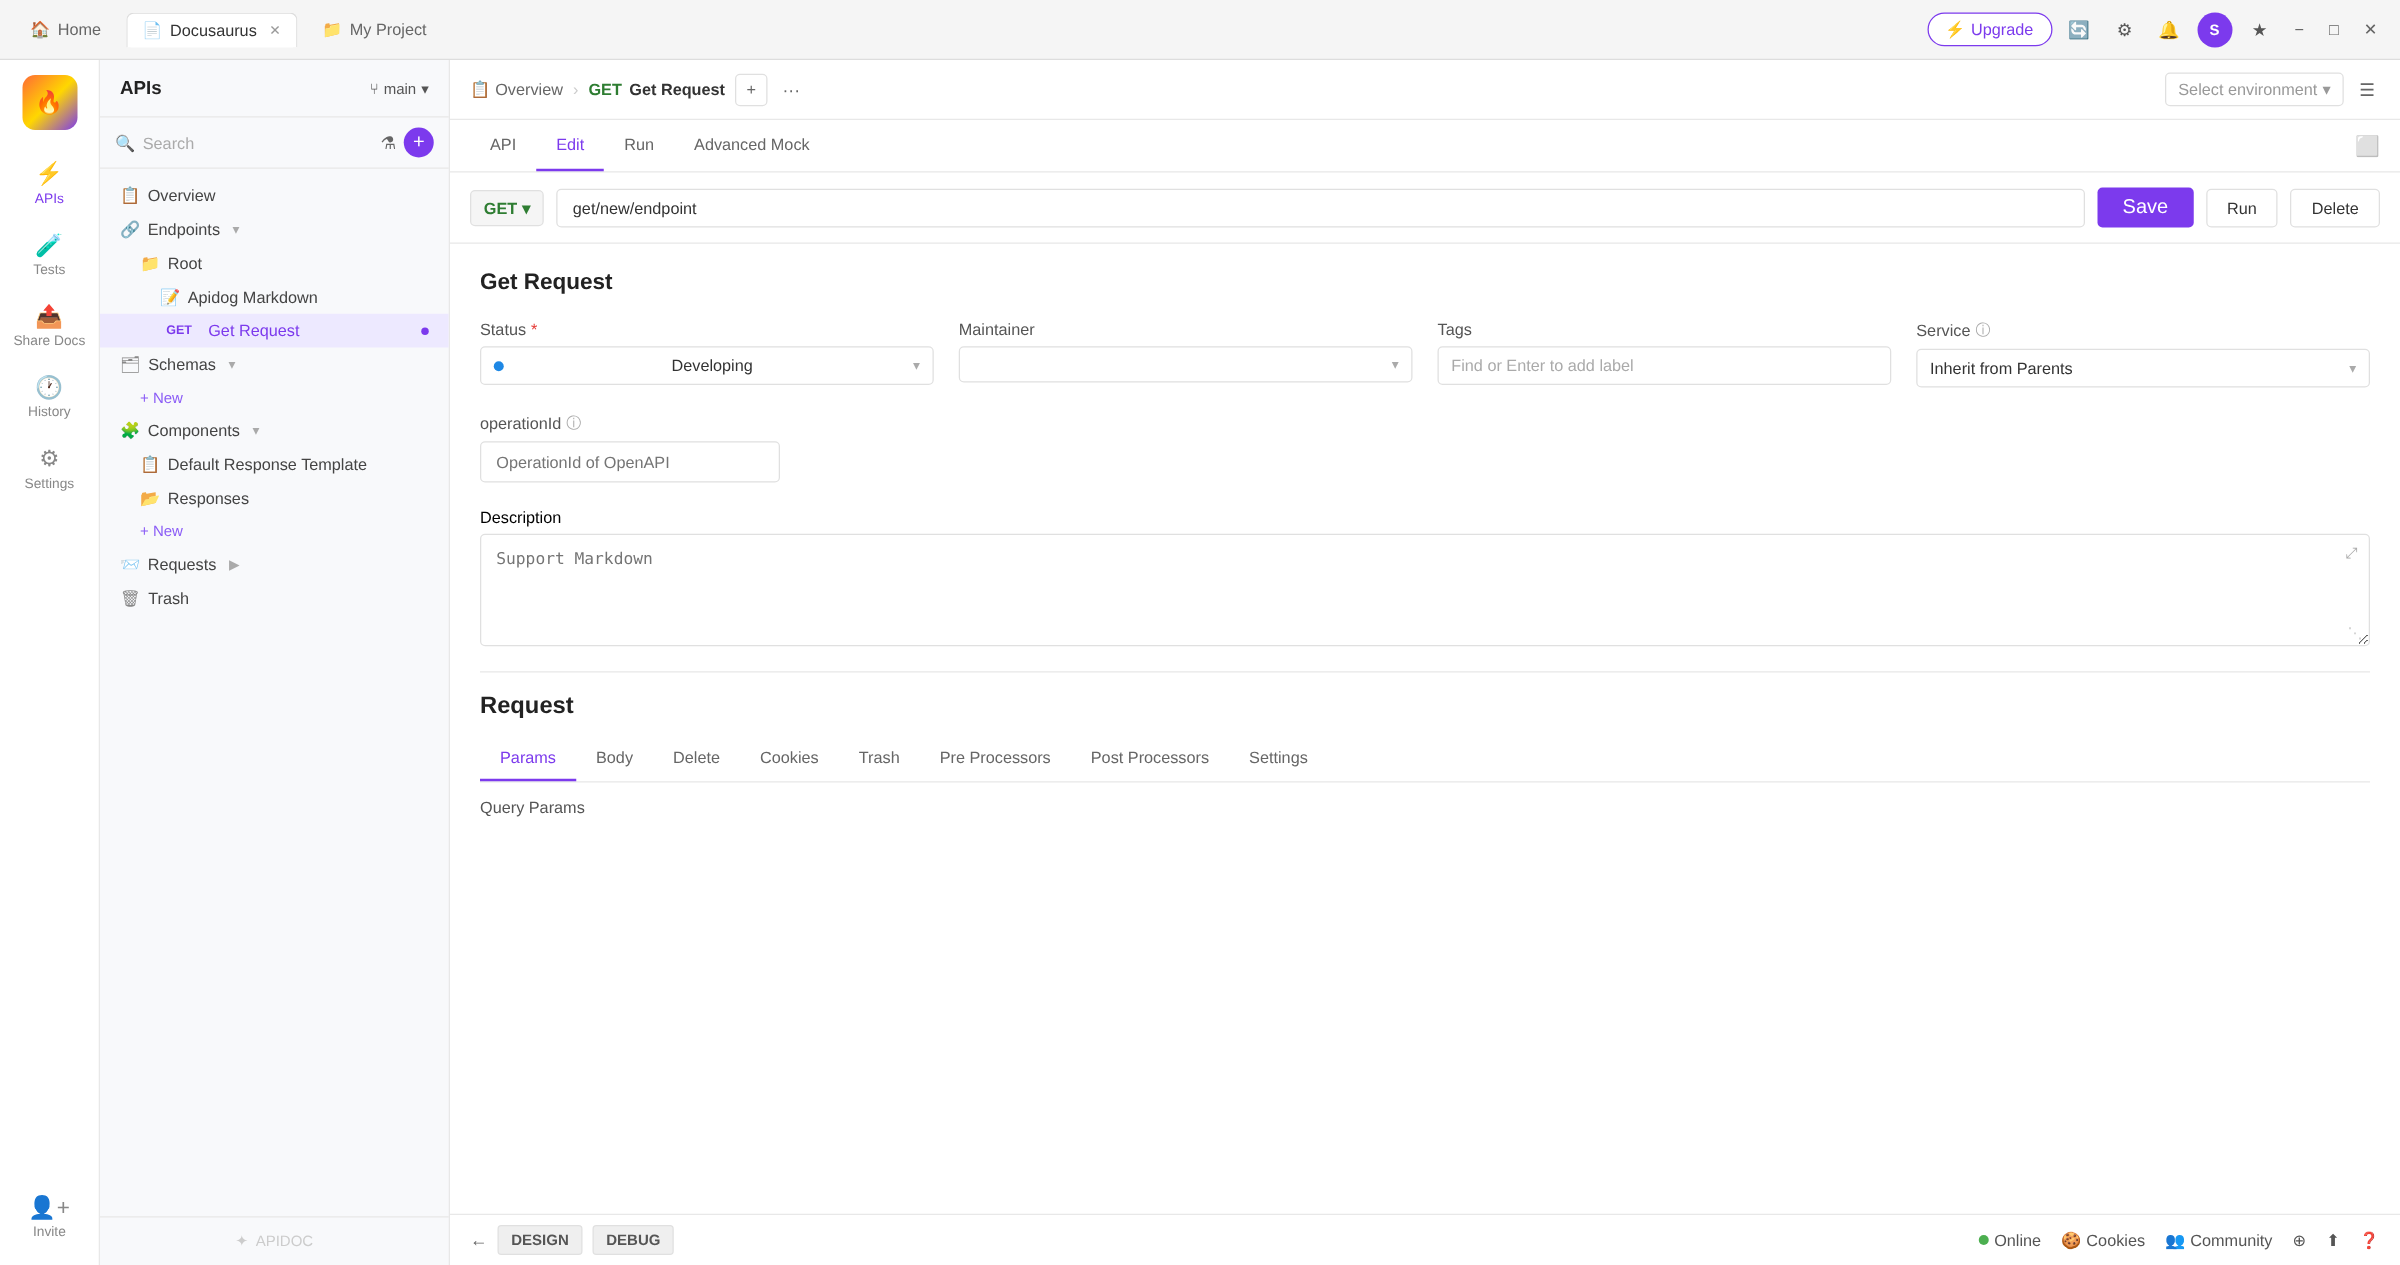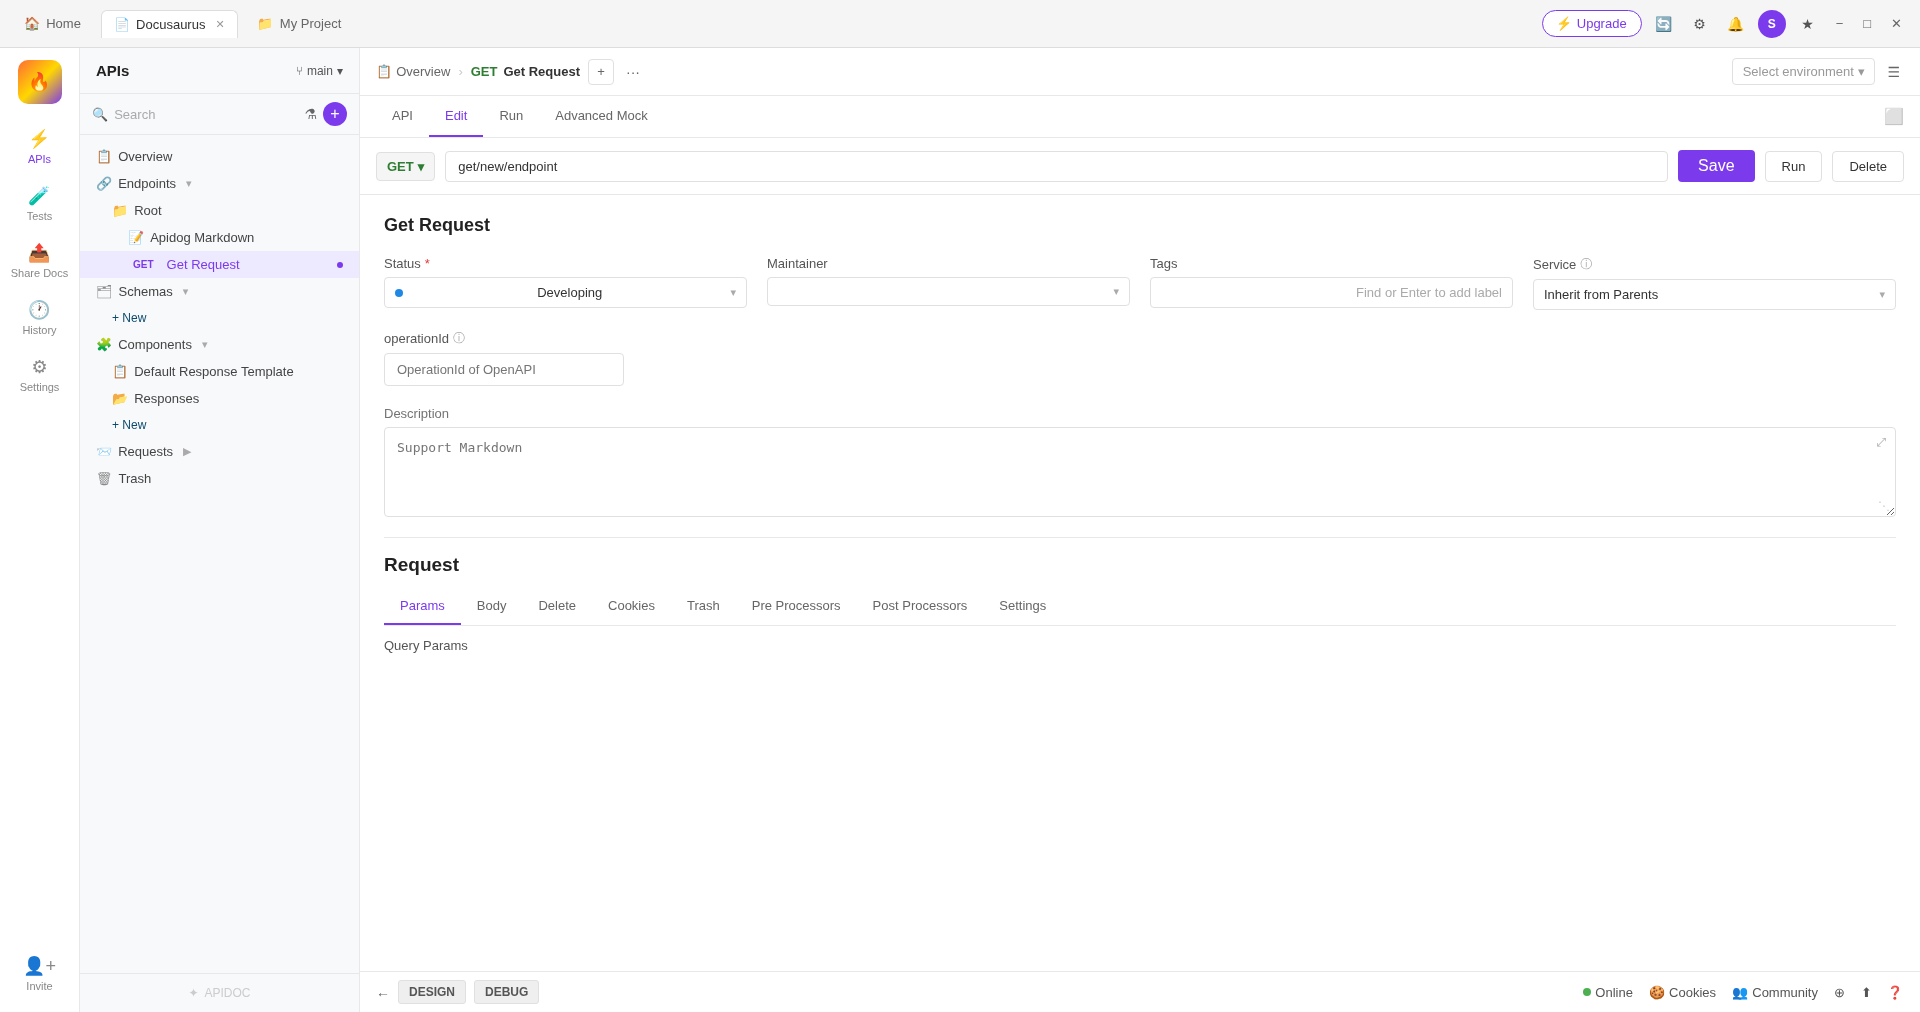--- a/index.html
+++ b/index.html
@@ -42,21 +42,21 @@
     .filter-icon { color: #666; cursor: pointer; font-size: 14px; }
     .add-btn { width: 24px; height: 24px; background: #7c3aed; color: #fff; border-radius: 50%; display: flex; align-items: center; justify-content: center; font-size: 16px; cursor: pointer; }
     .tree-content { flex: 1; overflow-y: auto; padding: 8px 0; }
     .tree-item { display: flex; align-items: center; gap: 6px; padding: 6px 16px; cursor: pointer; color: #444; font-size: 13px; }
     .tree-item.active { background: #ede9ff; color: #7c3aed; }
     .tree-item-icon { font-size: 13px; color: #888; }
     .tree-item-indent { padding-left: 32px; }
     .tree-item-indent2 { padding-left: 48px; }
     .get-badge { background: #e8f5e9; color: #2e7d32; font-size: 10px; font-weight: bold; padding: 1px 5px; border-radius: 3px; margin-right: 2px; }
     .get-badge.active { color: #7c3aed; background: transparent; }
-    .add-sub { color: #0c4a6e; font-size: 12px; display: flex; align-items: center; gap: 4px; cursor: pointer; }
+    .add-sub { color: #8b5cf6; font-size: 12px; display: flex; align-items: center; gap: 4px; cursor: pointer; }
     .blue-dot { width: 6px; height: 6px; border-radius: 50%; background: #7c3aed; margin-left: auto; }
     .tree-footer { padding: 12px 16px; border-top: 1px solid #e8e8e8; display: flex; align-items: center; justify-content: center; }
     .apidoc-logo { color: #ccc; font-size: 12px; display: flex; align-items: center; gap: 6px; }
 
     
     .main-content { flex: 1; display: flex; flex-direction: column; background: #fff; }
 
     
     .top-bar { display: flex; align-items: center; padding: 10px 16px; border-bottom: 1px solid #e8e8e8; gap: 12px; }
     .top-bar-left { display: flex; align-items: center; gap: 8px; flex: 1; }
@@ -84,31 +84,31 @@
     .delete-btn { background: #fff; color: #333; border: 1px solid #e0e0e0; border-radius: 4px; padding: 7px 16px; font-size: 13px; cursor: pointer; }
 
     
     .edit-content { flex: 1; overflow-y: auto; padding: 20px 24px; }
     .section-title { font-size: 18px; font-weight: 600; color: #222; margin-bottom: 20px; }
     .fields-row { display: grid; grid-template-columns: 1fr 1fr 1fr 1fr; gap: 20px; margin-bottom: 20px; }
     .field-group { display: flex; flex-direction: column; gap: 6px; }
     .field-label { font-size: 13px; color: #555; display: flex; align-items: center; gap: 4px; }
     .required-star { color: #e53935; }
     .field-control { border: 1px solid #e0e0e0; border-radius: 4px; padding: 7px 10px; font-size: 13px; color: #333; display: flex; align-items: center; justify-content: space-between; cursor: pointer; background: #fff; }
-    .field-control.placeholder { color: #aaa; justify-content: flex-end; }
+    .field-control.placeholder { color: #aaa; }
     .status-dot { width: 8px; height: 8px; border-radius: 50%; background: #1e88e5; display: inline-block; margin-right: 6px; }
     .chevron-icon { color: #aaa; font-size: 11px; }
     .info-icon { color: #aaa; font-size: 12px; }
 
     .operation-section { margin-bottom: 20px; }
     .operation-label { font-size: 13px; color: #555; margin-bottom: 6px; display: flex; align-items: center; gap: 4px; }
     .operation-input { border: 1px solid #e0e0e0; border-radius: 4px; padding: 8px 12px; font-size: 13px; color: #aaa; width: 240px; }
 
     .desc-section { margin-bottom: 20px; }
-    .desc-label { font-size: 13px; color: #737373; margin-bottom: 6px; }
+    .desc-label { font-size: 13px; color: #000000; margin-bottom: 6px; }
     .desc-textarea { border: 1px solid #e0e0e0; border-radius: 4px; padding: 12px; font-size: 13px; color: #aaa; width: 100%; min-height: 90px; resize: vertical; display: block; position: relative; }
     .expand-icon { position: absolute; right: 8px; top: 8px; color: #aaa; font-size: 12px; cursor: pointer; }
     .desc-container { position: relative; }
     .resize-handle { position: absolute; bottom: 4px; right: 6px; color: #ccc; font-size: 12px; cursor: se-resize; }
 
     
     .request-section { border-top: 1px solid #e8e8e8; padding-top: 16px; }
     .request-label { font-size: 19px; font-weight: 600; color: #222; margin-bottom: 12px; }
     .request-tabs { display: flex; gap: 0; border-bottom: 1px solid #e8e8e8; }
     .request-tab { padding: 10px 16px; font-size: 13px; color: #666; cursor: pointer; border-bottom: 2px solid transparent; }

